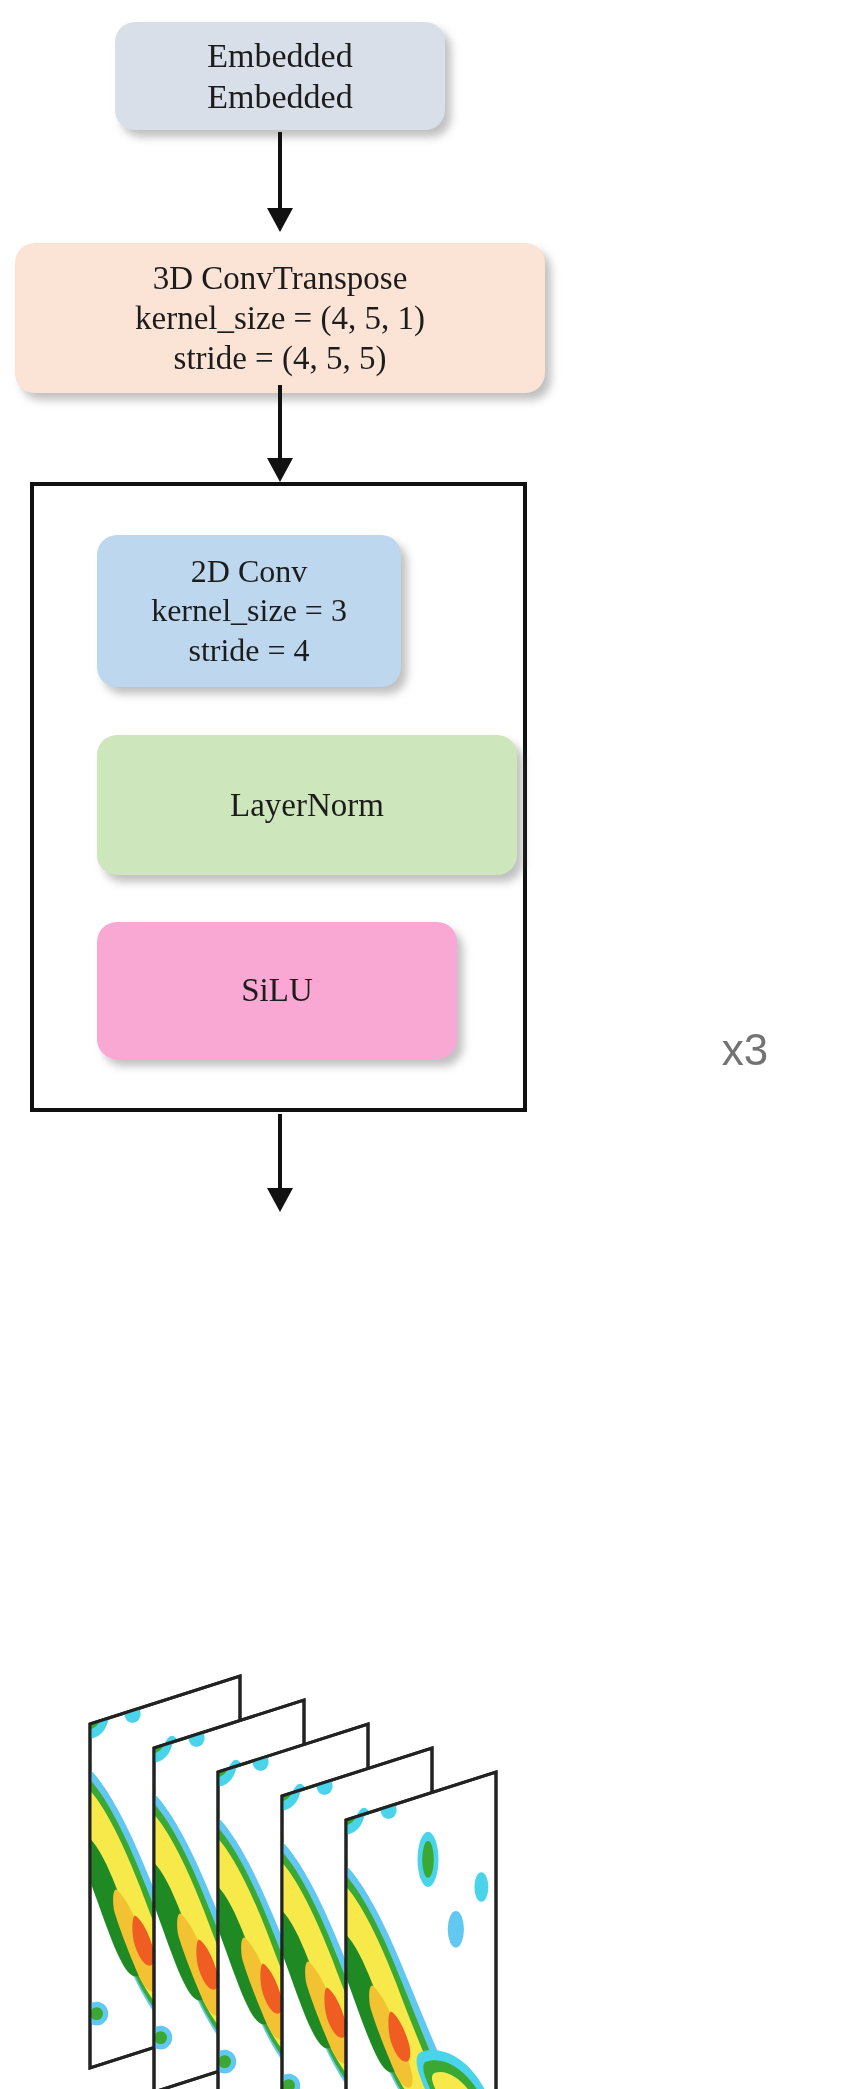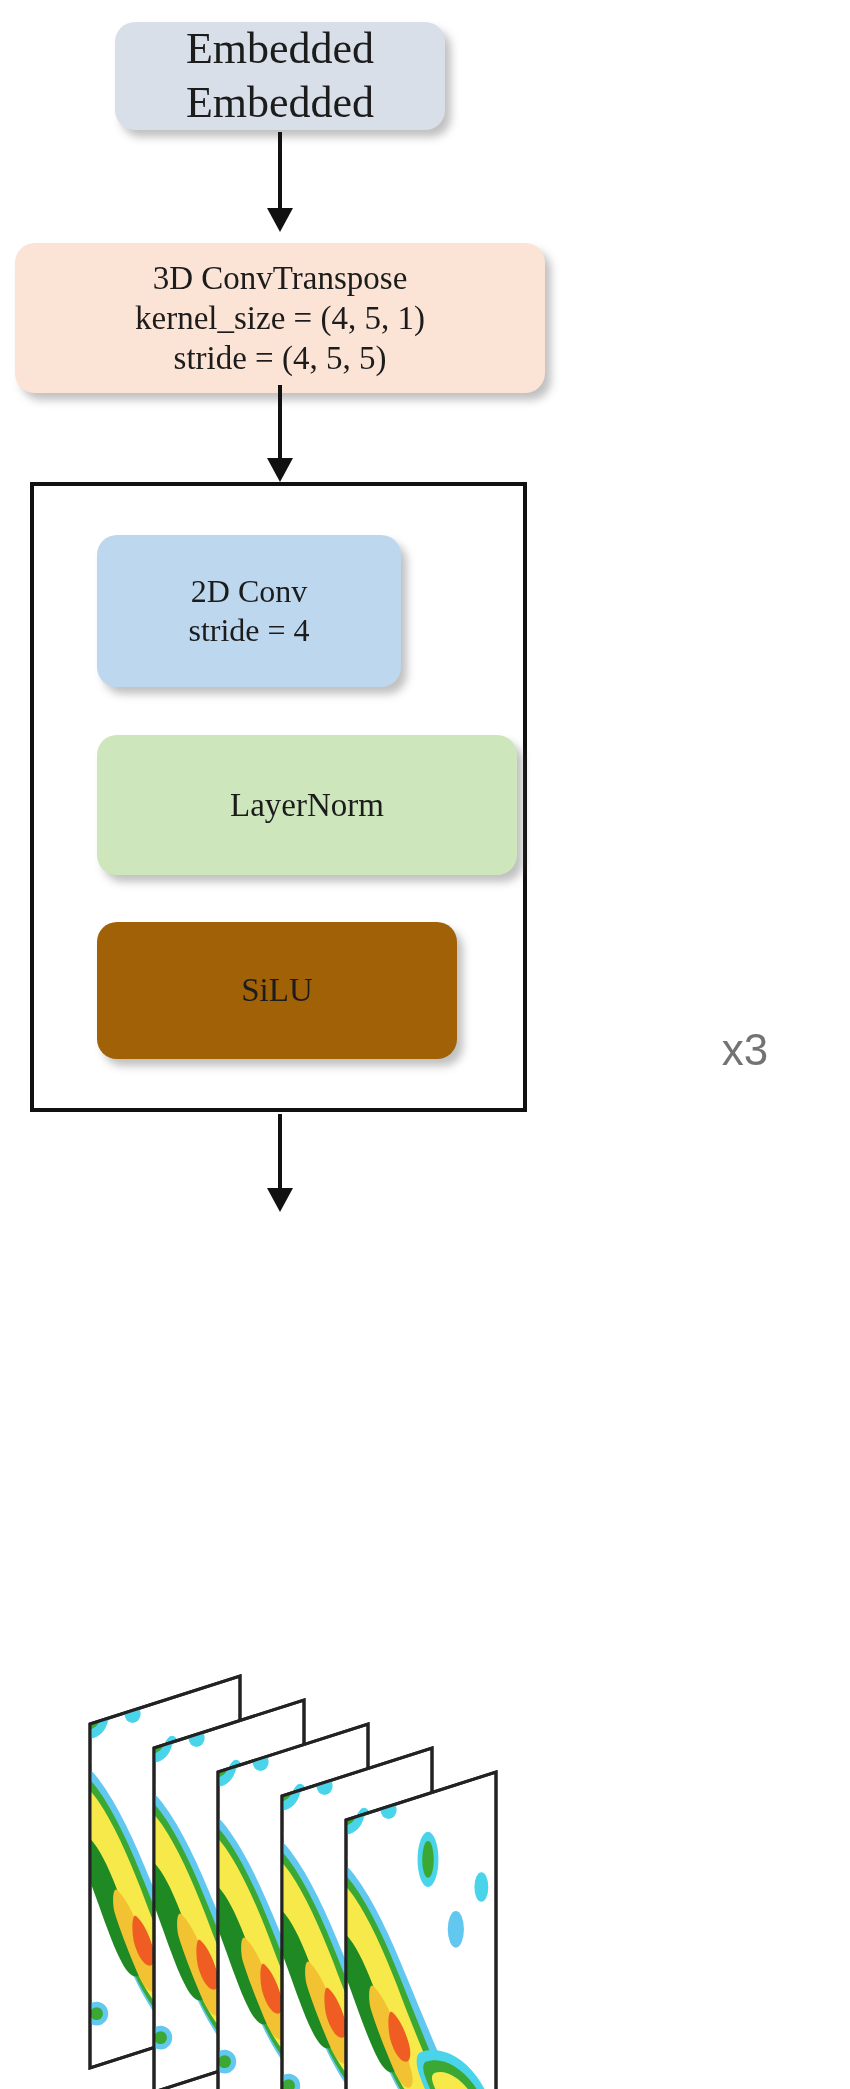--- a/index.html
+++ b/index.html
@@ -41,21 +41,21 @@
     white-space: nowrap;
   }
 
   
   #node-embedded-patches {
     left: 115px;
     top: 22px;
     width: 330px;
     height: 108px;
     background: #d9dfe9;
-    font-size: 44px;
+    font-size: 34px;
   }
   #node-conv-transpose {
     left: 15px;
     top: 233px;
     width: 530px;
     height: 150px;
     background: #fbe3d5;
     font-size: 33px;
     margin-top: 10px;
   }
@@ -73,21 +73,21 @@
     width: 420px;
     height: 140px;
     background: #cde6bb;
     font-size: 33px;
   }
   #node-silu {
     left: 97px;
     top: 922px;
     width: 360px;
     height: 137px;
-    background: #a16207;
+    background: #f9a8d4;
     font-size: 33px;
   }
 
   
   #repeat-block {
     position: absolute;
     left: 30px;
     top: 482px;
     width: 497px;
     height: 630px;
@@ -167,20 +167,21 @@
 
   <div class="arrow" id="arrow-2" style="left:280px; top:385px; height:98px;">
     <div class="shaft" style="height:75px;"></div>
     <div class="head" style="top:73px;"></div>
   </div>
 
   <div id="repeat-block"></div>
 
   <div class="node" id="node-conv2d">
     <span class="line">2D Conv</span>
+    <span class="line">kernel_size = 3</span>
     <span class="line">stride = 4</span>
   </div>
 
   <div class="node" id="node-layernorm">
     <span class="line">LayerNorm</span>
   </div>
 
   <div class="node" id="node-silu">
     <span class="line">SiLU</span>
   </div>

